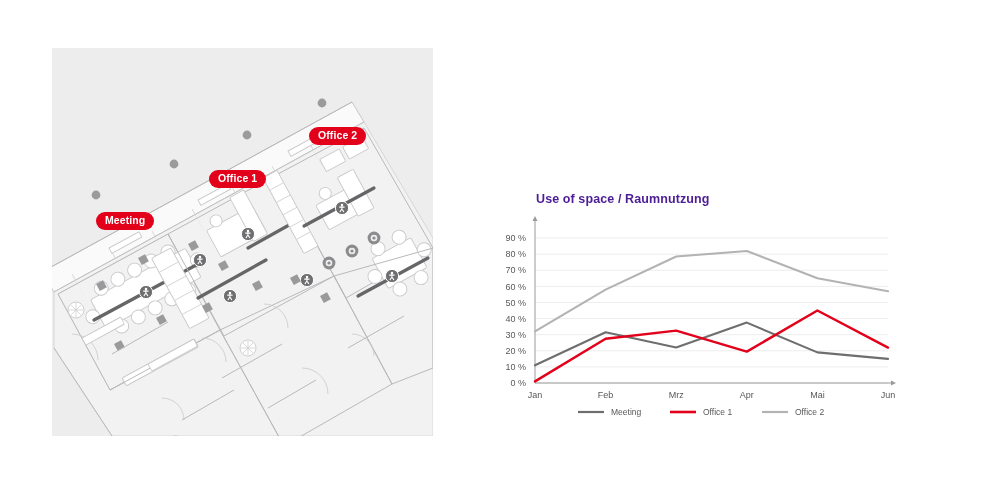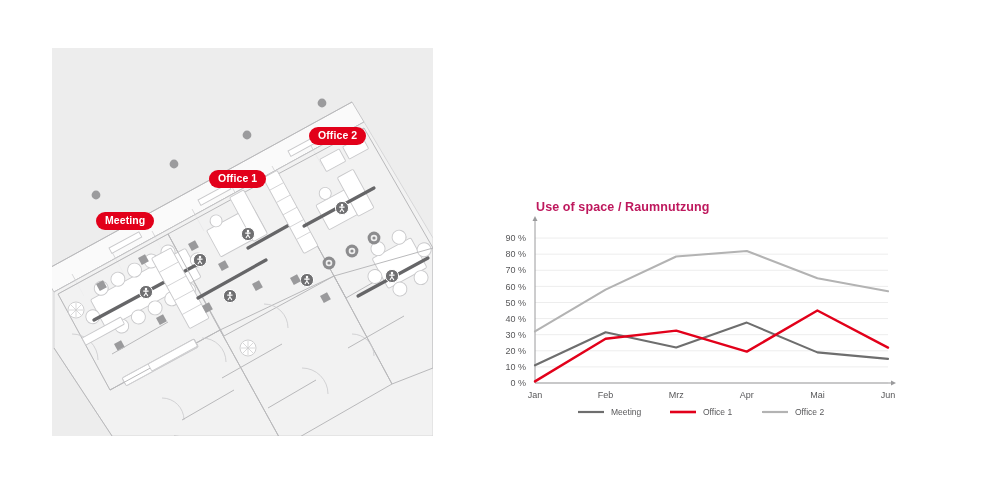--- a/index.html
+++ b/index.html
@@ -56,24 +56,24 @@
   #chart-panel {
     position: absolute;
     left: 480px;
     top: 190px;
     width: 420px;
     height: 245px;
   }
   #chart-title {
     position: absolute;
     left: 56px;
-    top: 10px;
+    top: 2px;
     font-size: 12.5px;
     font-weight: bold;
-    color: #be185d;
+    color: #4c1d95;
     letter-spacing: 0.1px;
     white-space: nowrap;
   }
   #chart-svg {
     position: absolute;
     left: 0;
     top: 0;
     width: 420px;
     height: 245px;
   }

